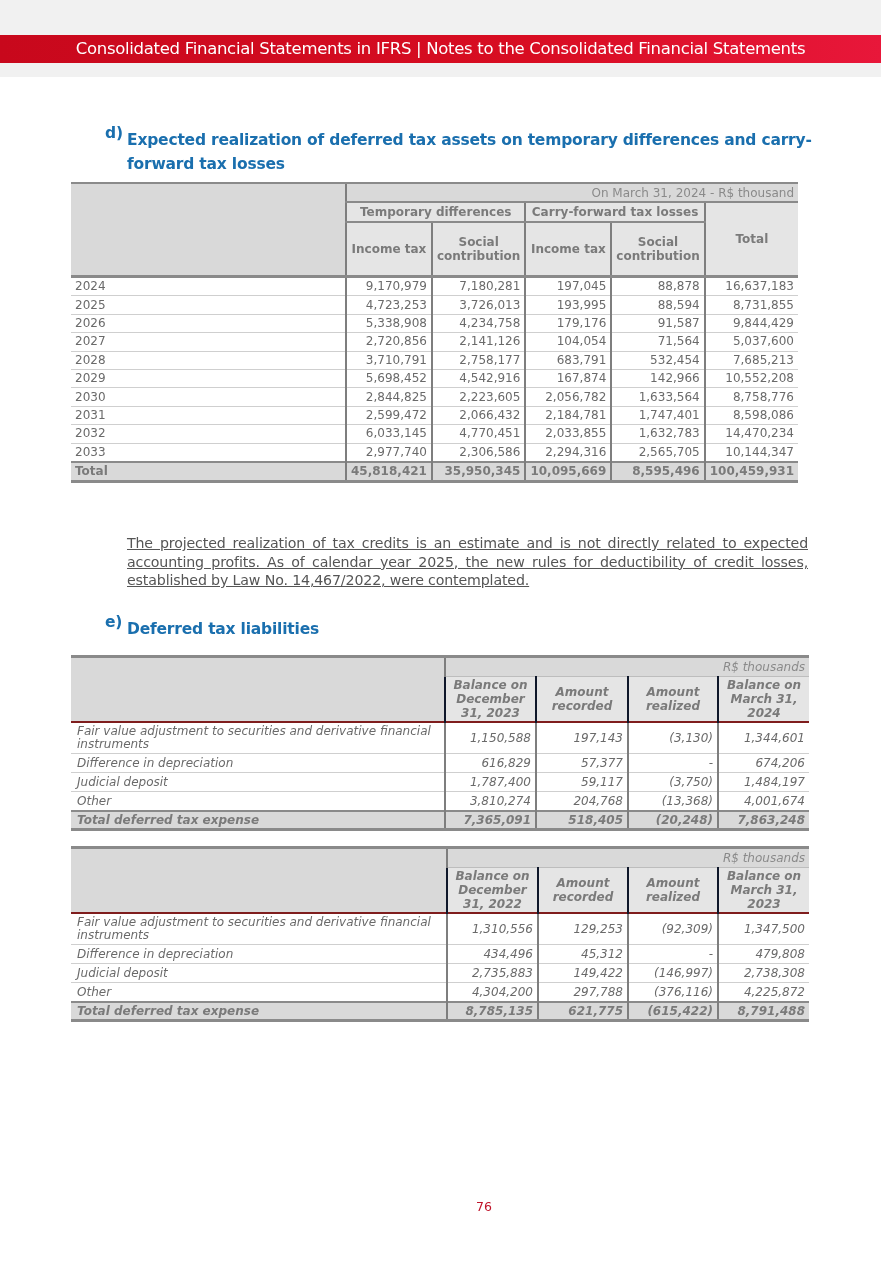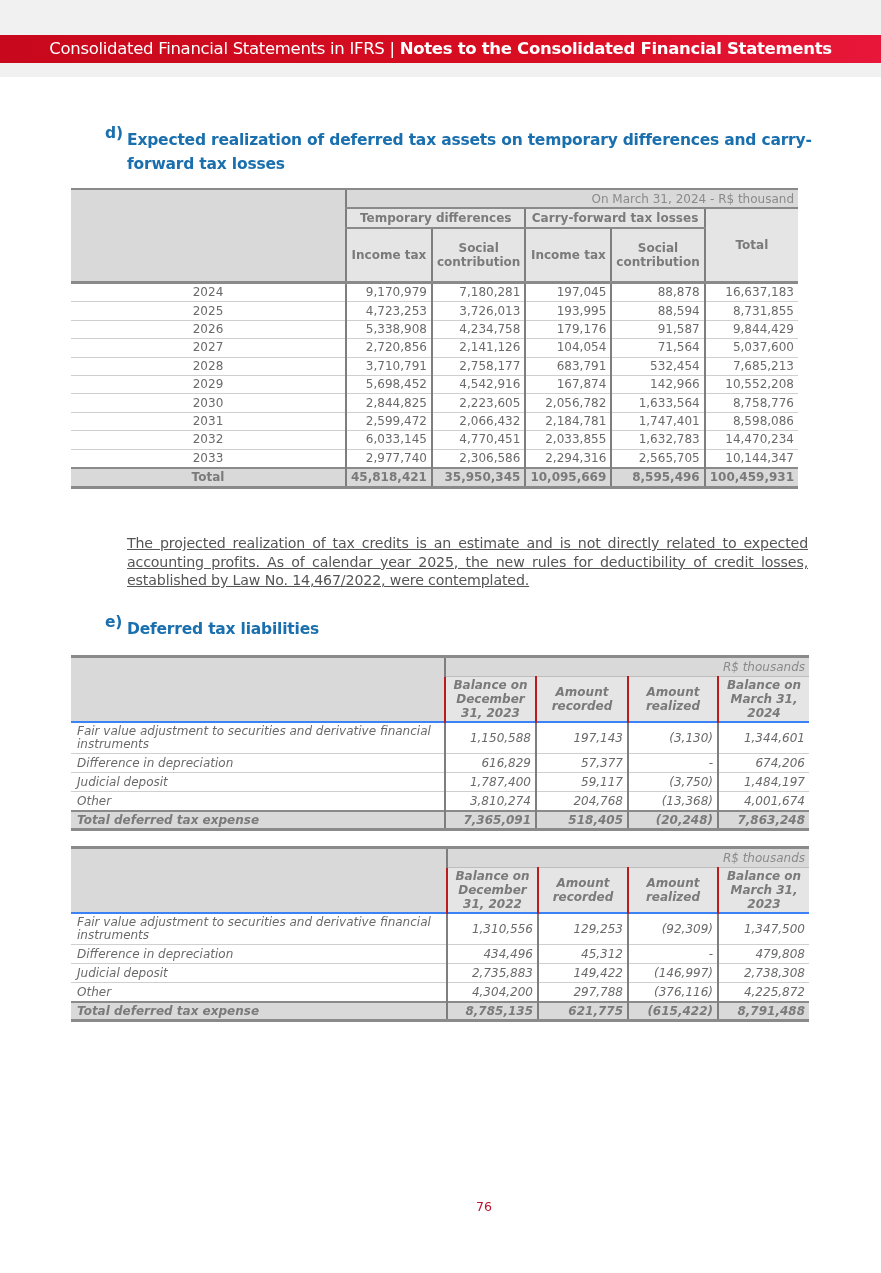--- a/index.html
+++ b/index.html
@@ -7,21 +7,21 @@
     width: 881px; height: 1273px; position: relative; background: #ffffff;
     font-family: "DejaVu Sans", sans-serif; color: #6d6d6d; overflow: hidden;
   }
   .top-strip { position: absolute; left: 0; top: 0; width: 881px; height: 35px; background: #f1f1f1; }
   .banner {
     position: absolute; left: 0; top: 35px; width: 881px; height: 28px;
     background: linear-gradient(90deg, #c8081c 0%, #d80d22 60%, #e8173a 100%);
     color: #fff; font-size: 16.5px; line-height: 28px; text-align: center;
     letter-spacing: -0.3px; white-space: nowrap;
   }
-  .banner b { font-weight: bold; }
+  .banner b { font-weight: normal; }
   .under-strip { position: absolute; left: 0; top: 63px; width: 881px; height: 14px; background: #f1f1f1; }
 
   .heading {
     position: absolute; color: #1a6fae; font-weight: bold; font-size: 15.5px; line-height: 24px;
     letter-spacing: -0.2px;
   }
   .heading .letter { position: absolute; left: 0; top: 0; }
   .heading .text { display: block; padding-left: 22px; margin-top: 7px; }
   #heading-d { left: 105px; top: 121px; width: 715px; }
   #heading-e { left: 105px; top: 610px; width: 400px; }
@@ -29,41 +29,41 @@
   .para {
     position: absolute; left: 127px; top: 534px; width: 681px;
     font-size: 14.2px; line-height: 18.5px; color: #555; text-align: justify; letter-spacing: -0.15px; text-decoration: underline;
   }
 
   table { border-collapse: collapse; position: absolute; font-size: 12px; color: #6a6a6a; }
   td, th { padding: 0 4px; }
   .thead-cell { background: #e5e5e5; font-weight: bold; color: #7a7a7a; text-align: center; line-height: 14px; }
 
   
-  #table-d { left: 71px; top: 188px; width: 727px; }
+  #table-d { left: 71px; top: 182px; width: 727px; }
   #table-d td { height: 17.4px; line-height: 17px; border-bottom: 1px solid #cfcfcf; }
   #table-d .num { text-align: right; border-left: 2px solid #7e7e7e; margin-top: 24px; }
-  #table-d .yr { text-align: center; }
+  #table-d .yr { text-align: left; }
   #table-d .hdr-blank { background: #d9d9d9; border-top: 2px solid #8a8a8a; }
   #table-d .caption { background: #d9d9d9; text-align: right; font-weight: normal; color: #8a8a8a; height: 17px; border-top: 2px solid #8a8a8a; border-left: 2px solid #7e7e7e; border-bottom: 2px solid #8a8a8a; }
   #table-d .grp { height: 18px; border-left: 2px solid #7e7e7e; border-bottom: 2px solid #8a8a8a; }
   #table-d .sub { height: 52px; border-left: 2px solid #7e7e7e; }
   #table-d tr.h3 th { border-bottom: 3px solid #8a8a8a; }
   #table-d tr.total td { background: #d9d9d9; font-weight: bold; color: #7a7a7a; border-top: 2px solid #8a8a8a; border-bottom: 3px solid #8a8a8a; height: 16px; }
 
   
   .tbl-e { left: 71px; width: 738px; font-style: italic; }
   #table-e1 { top: 655px; }
   #table-e2 { top: 846px; }
   .tbl-e .hdr-blank { background: #d9d9d9; border-top: 3px solid #8a8a8a; }
   .tbl-e .caption { background: #d9d9d9; text-align: right; font-weight: normal; color: #8a8a8a; height: 18px; border-top: 3px solid #8a8a8a; border-left: 2px solid #7e7e7e; border-bottom: 1px solid #bdbdbd; }
-  .tbl-e .colh { height: 44px; border-left: 2px solid #b91c1c; border-top: 1px solid #bdbdbd; }
+  .tbl-e .colh { height: 44px; border-left: 2px solid #0f172a; border-top: 1px solid #bdbdbd; }
   .tbl-e td { height: 18px; line-height: 13px; border-bottom: 1px solid #cfcfcf; text-align: left; color: #6a6a6a; }
   .tbl-e td.num { text-align: right; border-left: 2px solid #7e7e7e; }
-  .tbl-e tr.first td { border-top: 2px solid #3b82f6; height: 30px; }
+  .tbl-e tr.first td { border-top: 2px solid #7f1d1d; height: 30px; }
   .tbl-e tr.total td { background: #d9d9d9; font-weight: bold; color: #7a7a7a; border-top: 2px solid #8a8a8a; border-bottom: 3px solid #8a8a8a; height: 16px; margin-left: 44px; }
   .tbl-e td.label { padding-left: 6px; }
 
   .page-number { position: absolute; left: 0; width: 968px; top: 1199px; text-align: center; font-size: 12.5px; color: #c0142a; }
 </style>
 </head>
 <body>
 
 <div class="top-strip"></div>
 <div class="banner">

